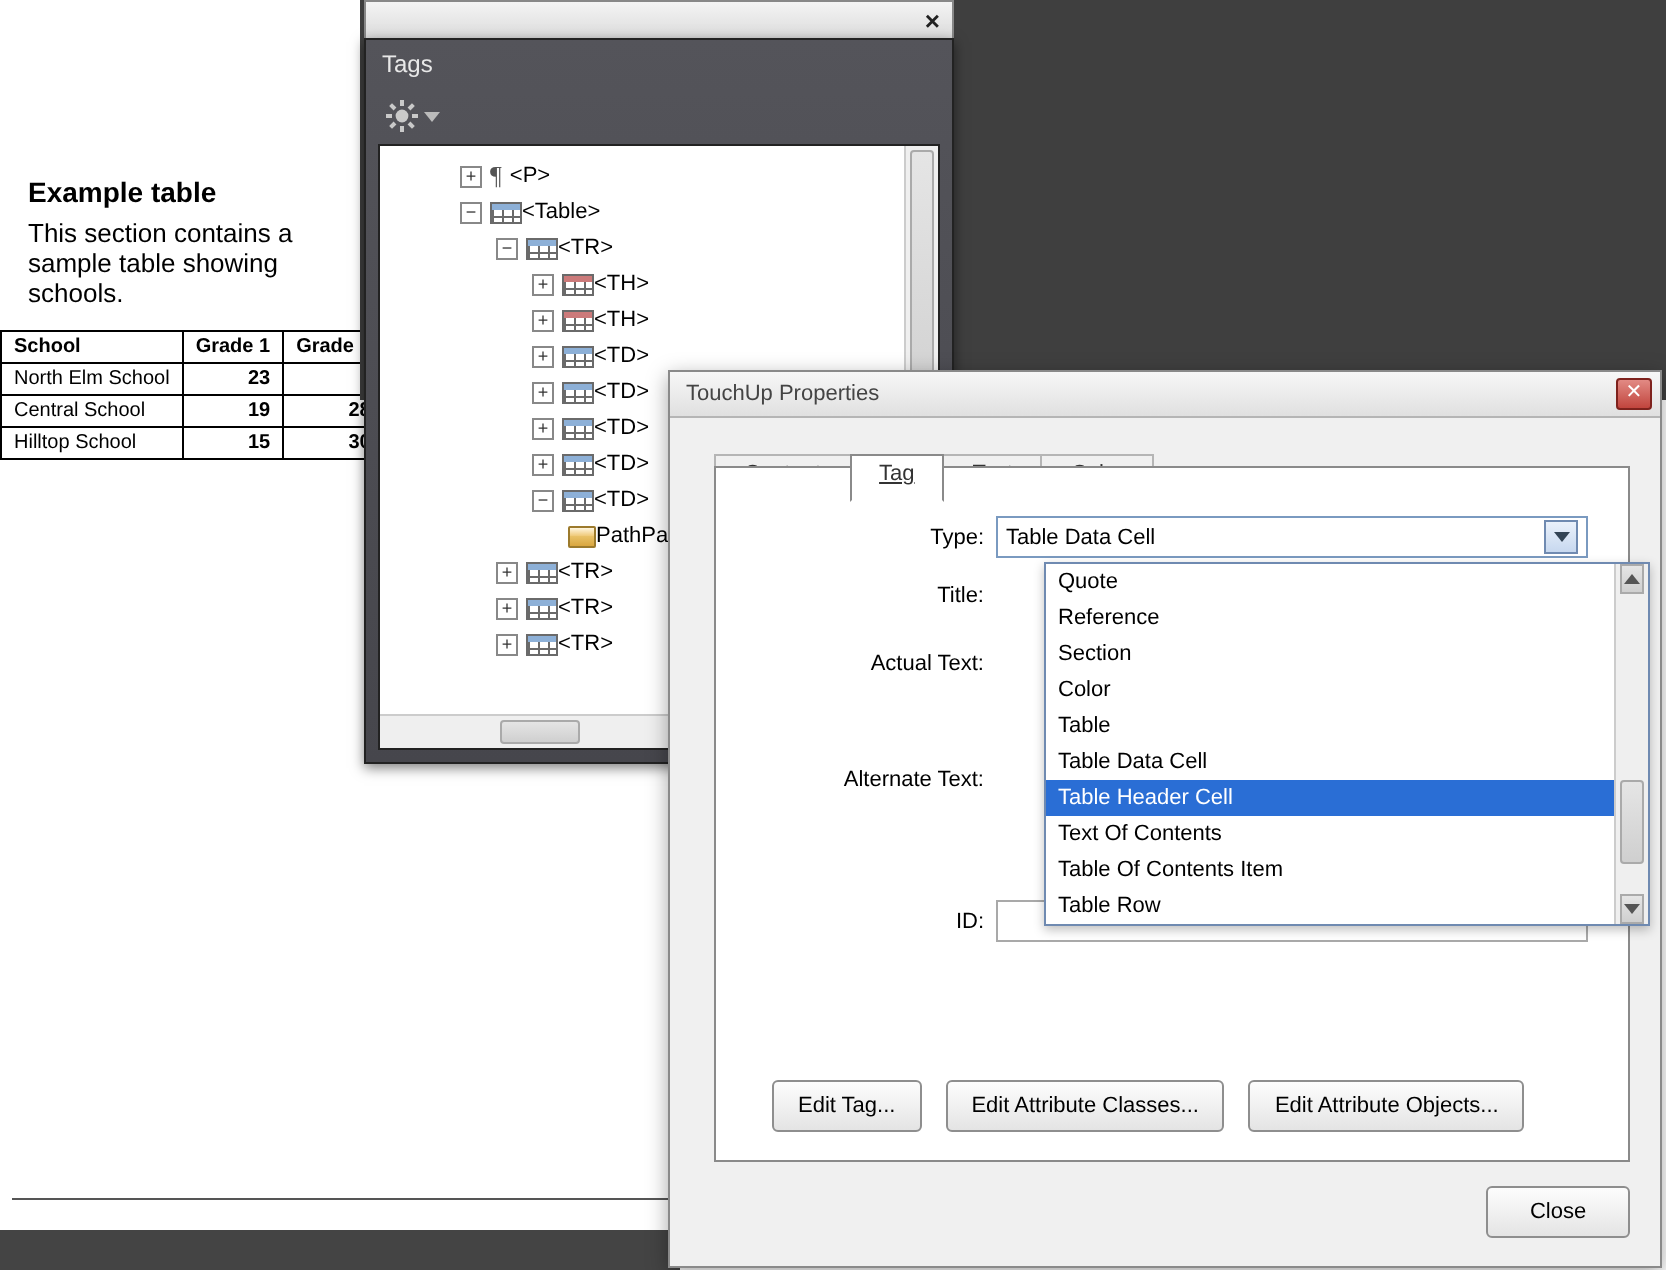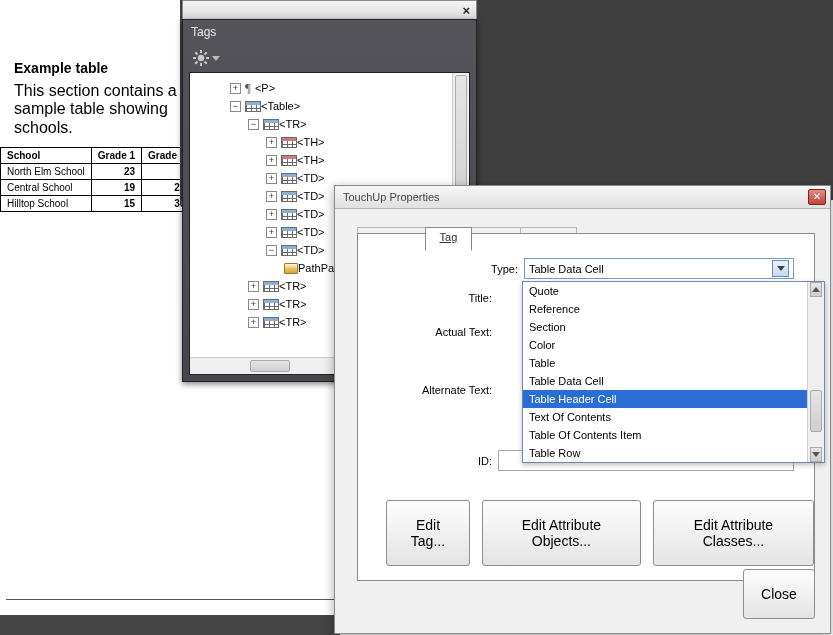--- a/index.html
+++ b/index.html
@@ -1,21 +1,21 @@
 <!DOCTYPE html>
 <html><head>
 <meta charset="utf-8">
 <style>
   * { box-sizing: border-box; font-family: "Segoe UI", Tahoma, Arial, sans-serif; }
   body { margin: 0; width: 833px; height: 635px; background: #fff; position: relative; overflow: hidden; font-size: 11px; color: #000; }
 
   
   .doc-panel { position: absolute; left: 0; top: 0; width: 340px; height: 635px; background: #fff; }
-  .doc-heading { font-weight: bold; font-size: 14px; margin: 60px 0 6px 14px; }
-  .doc-body { font-size: 16px; margin: 0 0 10px 14px; width: 170px; line-height: 1.15; }
+  .doc-heading { font-weight: bold; font-size: 14px; margin: 88px 0 6px 14px; }
+  .doc-body { font-size: 13px; margin: 0 0 10px 14px; width: 170px; line-height: 1.15; }
   table.sample { border-collapse: collapse; font-size: 10px; }
   table.sample th, table.sample td { border: 1px solid #000; padding: 2px 6px; text-align: left; }
   table.sample td.num { text-align: right; font-weight: bold; }
   .doc-footer-line { position: absolute; left: 6px; right: 0; top: 599px; border-top: 1px solid #555; }
   .doc-bottom-bar { position: absolute; left: 0; top: 615px; height: 20px; width: 340px; background: #444; }
 
   
   .dark-bg { position: absolute; left: 180px; top: 0; width: 653px; height: 200px; background: #3f3f3f; }
 
   
@@ -67,21 +67,21 @@
   .tab-panel { position:absolute; left:22px; right:15px; top:47px; bottom:52px; background:#fff; border:1px solid #8a8a8a; }
   .form-row { position:absolute; left:0; right:20px; display:flex; align-items:center; }
   .form-label { width: 140px; text-align:right; padding-right:6px; font-size:11px;}
   .combo { flex:1; height:21px; border:1px solid #7a9ac0; background:#fff; display:flex; align-items:center; padding:0 4px; font-size:11px;}
   .combo .combo-btn { width:17px; height:17px; margin-left:auto; background:linear-gradient(#eaf1fb,#c7d8ef); border:1px solid #6f8ab1; display:flex; align-items:center; justify-content:center;}
   .combo .combo-btn .tri{width:0;height:0;border-left:4px solid transparent;border-right:4px solid transparent;border-top:5px solid #345;}
   .textinput { flex:1; height:21px; border:1px solid #a9a9a9; background:#fff;}
   .combo.plain .combo-btn{background:none;border:none;}
   .combo.plain .combo-btn .tri{border-top-color:#333;}
   .props-buttons { position:absolute; left:38px; bottom:62px; display:flex; gap:12px;}
-  .btn { background: linear-gradient(#fdfdfd,#e4e4e4); border:1px solid #8e8e8e; border-radius:3px; padding:16px 12px; font-size:14px; min-width:70px; text-align:center;}
+  .btn { background: linear-gradient(#fdfdfd,#e4e4e4); border:1px solid #8e8e8e; border-radius:3px; padding:6px 12px; font-size:11px; min-width:70px; text-align:center;}
   .close-row { position:absolute; right:15px; bottom:14px;}
 
   
   .dropdown { position:absolute; left:164px; top:47px; width:303px; border:1px solid #6f8ab1; background:#fff; box-shadow:0 2px 5px rgba(0,0,0,0.25); z-index:5;}
   .dropdown .opt { padding:2px 6px; font-size:11px; height:18px; line-height:14px;}
   .dropdown .opt.selected { background:#2a6ed5; color:#fff;}
   .dropdown-scroll { position:absolute; right:0; top:0; bottom:0; width:17px; background:#efefef; border-left:1px solid #ccc;}
   .dd-thumb{position:absolute; left:2px; right:2px; top:108px; height:42px; background:linear-gradient(#e5e5e5,#cfcfcf); border:1px solid #aaa; border-radius:2px;}
   .dd-arrow{position:absolute;left:2px;right:2px;height:15px;background:linear-gradient(#e5e5e5,#cfcfcf);border:1px solid #aaa;display:flex;align-items:center;justify-content:center;}
   .dd-arrow.top{top:0;} .dd-arrow.bot{bottom:0;}
@@ -245,21 +245,21 @@
   </div>
 
   <div class="tabstrip">
     <div class="tab">Content</div>
     <div class="tab active">Tag</div>
     <div class="tab">Text</div>
     <div class="tab">Color</div>
   </div>
 
   <div class="tab-panel">
-    <div class="form-row" style="top:24px;margin-left:26px;">
+    <div class="form-row" style="top:24px;">
       <div class="form-label">Type:</div>
       <div class="combo">
         <span>Table Data Cell</span>
         <span class="combo-btn">
             <span class="tri"></span>
           </span>
       </div>
     </div>
     <div class="form-row" style="top:58px;">
       <div class="form-label">Title:</div>
@@ -292,21 +292,21 @@
           </div>
         <div class="dd-thumb"></div>
         <div class="dd-arrow bot">
             <span class="tri-dn"></span>
           </div>
       </div>
     </div>
 
     <div class="props-buttons" style="position:absolute;left:28px;bottom:14px;">
       <div class="btn">Edit Tag...</div>
+      <div class="btn">Edit Attribute Classes...</div>
       <div class="btn">Edit Attribute Objects...</div>
-      <div class="btn">Edit Attribute Classes...</div>
     </div>
   </div>
 
   <div class="close-row">
     <div class="btn" style="min-width:72px;">Close</div>
   </div>
 </div>
 
 </body></html>

